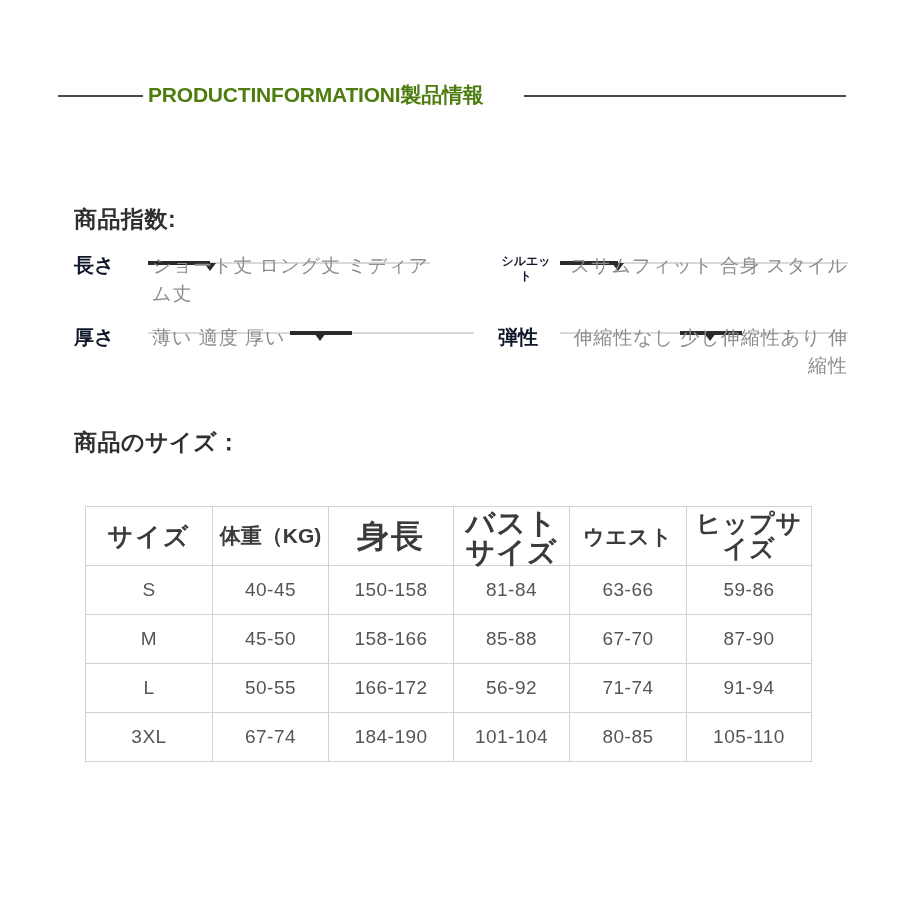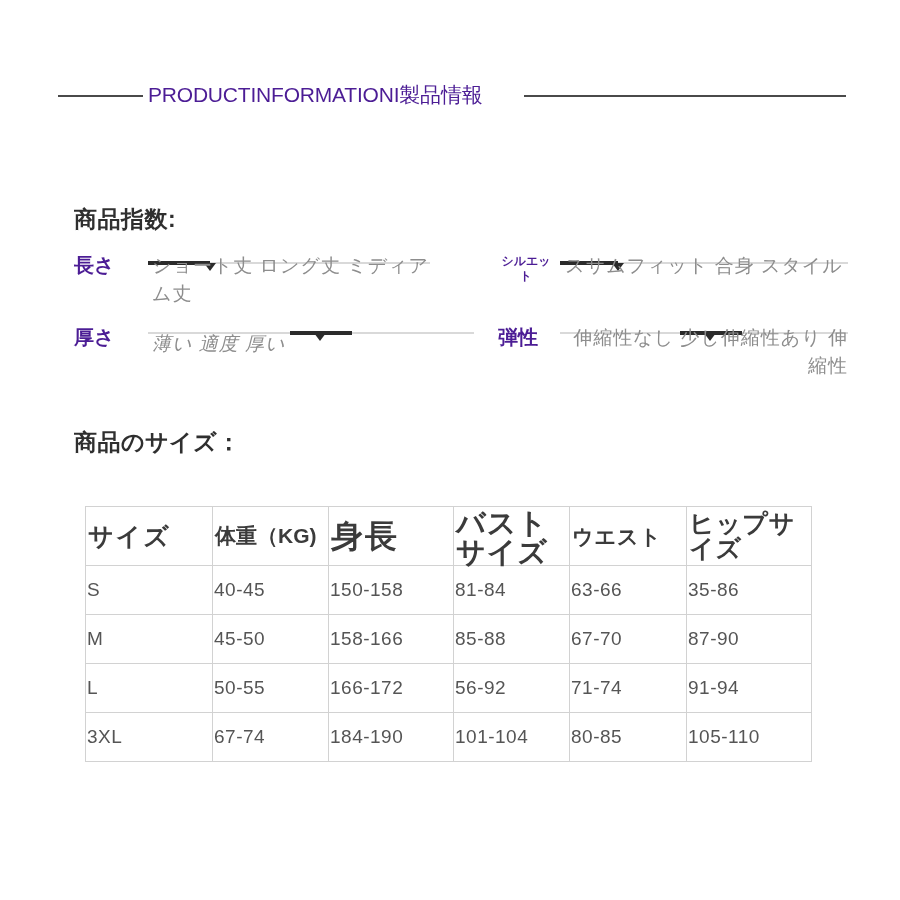--- a/index.html
+++ b/index.html
@@ -40,22 +40,22 @@
     position: absolute;
     left: 524px;
     top: 19px;
     width: 322px;
   }
   .banner-title {
     position: absolute;
     left: 148px;
     top: 5px;
     font-size: 21px;
-    font-weight: normal;
-    color: #4c1d95;
+    font-weight: bold;
+    color: #4d7c0f;
     letter-spacing: -0.2px;
     white-space: nowrap;
   }
 
   
   .heading {
     position: absolute;
     font-size: 23px;
     font-weight: bold;
     color: #2f2f2f;
@@ -72,21 +72,21 @@
     top: 236px;
     width: 900px;
     height: 160px;
   }
   .attr-block {
     position: absolute;
   }
   .attr-label {
     position: absolute;
     font-weight: bold;
-    color: #4c1d95;
+    color: #0f172a;
     white-space: nowrap;
   }
   .attr-label.big {
     font-size: 20px;
   }
   .attr-label.small {
     font-size: 12px;
     line-height: 15px;
     font-weight: bold;
     text-align: center;
@@ -138,21 +138,21 @@
     width: 726px;
   }
   table.size-table {
     border-collapse: collapse;
     table-layout: fixed;
     width: 726px;
   }
   table.size-table td,
   table.size-table th {
     border: 1px solid #d2d2d2;
-    text-align: left;
+    text-align: center;
     vertical-align: middle;
     overflow: visible;
     white-space: nowrap;
   }
   table.size-table thead th {
     height: 58px;
     color: #3b3b3b;
     font-weight: normal;
     padding: 0 2px;
   }
@@ -203,31 +203,31 @@
     <div class="attr-values" style="left:78px; top:4px; width:282px;">ショート丈 ロング丈 ミディアム丈</div>
   </div>
 
   <div class="attr-block" style="left:498px; top:12px; width:352px;">
     <div class="attr-label small" style="left:0px; top:6px; width:56px;">シルエット</div>
     <div class="slider" style="left:62px; top:14px; width:288px;">
       <div class="slider-track" style="width:288px;"></div>
       <div class="slider-fill" style="left:0px; width:58px;"></div>
       <div class="slider-marker" style="left:52px;"></div>
     </div>
-    <div class="attr-values right-align" style="left:62px; top:4px; width:288px;text-align:center;">スサムフィット 合身 スタイル</div>
+    <div class="attr-values right-align" style="left:62px; top:4px; width:288px;">スサムフィット 合身 スタイル</div>
   </div>
 
   <div class="attr-block" style="left:74px; top:84px; width:360px;">
     <div class="attr-label big" style="left:0px; top:4px;">厚さ</div>
     <div class="slider" style="left:74px; top:12px; width:326px;">
       <div class="slider-track" style="width:326px;"></div>
       <div class="slider-fill" style="left:142px; width:62px;"></div>
       <div class="slider-marker" style="left:166px;"></div>
     </div>
-    <div class="attr-values" style="left:78px; top:10px; width:282px;font-style:italic;">薄い 適度 厚い</div>
+    <div class="attr-values" style="left:78px; top:4px; width:282px;">薄い 適度 厚い</div>
   </div>
 
   <div class="attr-block" style="left:498px; top:84px; width:352px;">
     <div class="attr-label big" style="left:0px; top:4px;">弾性</div>
     <div class="slider" style="left:62px; top:12px; width:288px;">
       <div class="slider-track" style="width:288px;"></div>
       <div class="slider-fill" style="left:120px; width:62px;"></div>
       <div class="slider-marker" style="left:144px;"></div>
     </div>
     <div class="attr-values right-align" style="left:62px; top:4px; width:288px;">伸縮性なし 少し伸縮性あり 伸縮性</div>
@@ -269,21 +269,21 @@
           </th>
       </tr>
     </thead>
     <tbody id="size-table-body">
         <tr>
           <td>S</td>
           <td>40-45</td>
           <td>150-158</td>
           <td>81-84</td>
           <td>63-66</td>
-          <td>35-86</td>
+          <td>59-86</td>
         </tr>
         <tr>
           <td>M</td>
           <td>45-50</td>
           <td>158-166</td>
           <td>85-88</td>
           <td>67-70</td>
           <td>87-90</td>
         </tr>
         <tr>

